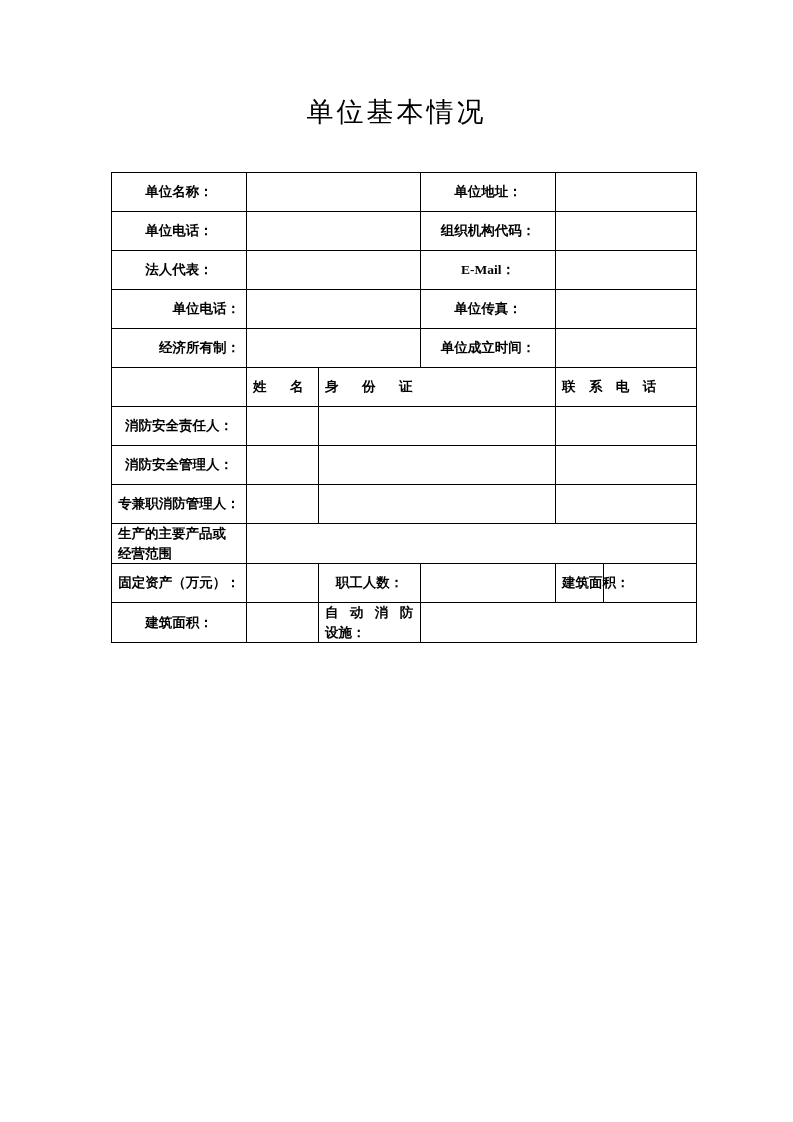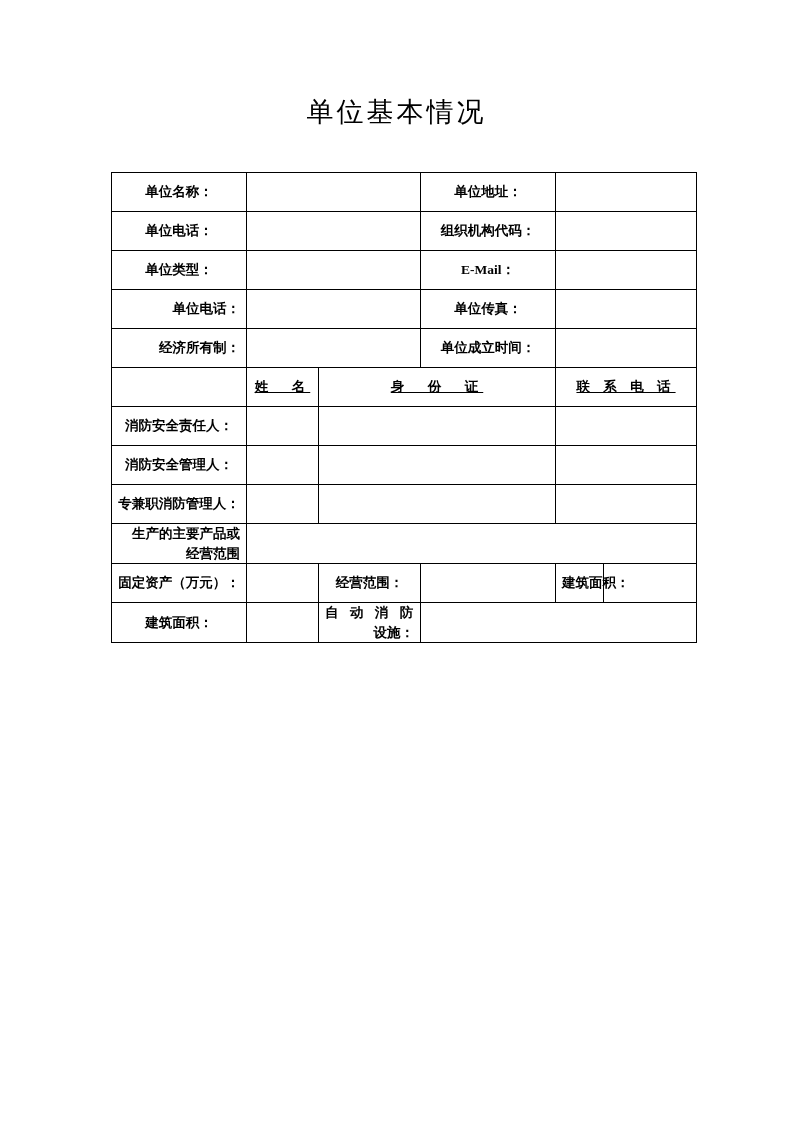--- a/index.html
+++ b/index.html
@@ -58,27 +58,26 @@
   }
   td.blank {
     background: #ffffff;
   }
   td.opts {
     text-align: left;
     padding-left: 10px;
     letter-spacing: 1px;
   }
   td.hdr {
-    text-align: center;
+    text-align: left;
     letter-spacing: 5px;
-    text-decoration: underline;
   }
   .two-line {
     line-height: 1.45;
-    text-align: right;
+    text-align: left;
     padding-left: 6px;
   }
   .two-line div { white-space: nowrap; }
   td.tall { height: 54px; }
   td.tall2 { height: 56px; }
   .sp { letter-spacing: 4px; }
 </style>
 </head>
 <body>
 
@@ -107,21 +106,21 @@
 
 
     <tr>
       <td class="lbl">单位电话：</td>
       <td class="blank" colspan="3"></td>
       <td class="lbl">组织机构代码：</td>
       <td class="blank" colspan="2"></td>
     </tr>
 
     <tr>
-      <td class="lbl">单位类型：</td>
+      <td class="lbl">法人代表：</td>
       <td class="blank" colspan="3"></td>
       <td class="lbl">E-Mail：</td>
       <td class="blank" colspan="2"></td>
     </tr>
 
     <tr>
       <td class="lbl-r">单位电话：</td>
       <td class="blank" colspan="3"></td>
       <td class="lbl">单位传真：</td>
       <td class="blank" colspan="2"></td>
@@ -167,21 +166,21 @@
       <td class="two-line tall">
         <div>生产的主要产品或</div>
         <div>经营范围</div>
       </td>
       <td class="blank tall" colspan="6"></td>
     </tr>
 
     <tr>
       <td class="lbl">固定资产（万元）：</td>
       <td class="blank"></td>
-      <td class="lbl" colspan="2">经营范围：</td>
+      <td class="lbl" colspan="2">职工人数：</td>
       <td class="blank"></td>
       <td class="lbl">建筑面积：</td>
       <td class="blank"></td>
     </tr>
 
     <tr>
       <td class="lbl tall2">建筑面积：</td>
       <td class="blank tall2"></td>
       <td class="two-line tall2" colspan="2">
         <div class="sp">自 动 消 防</div>

